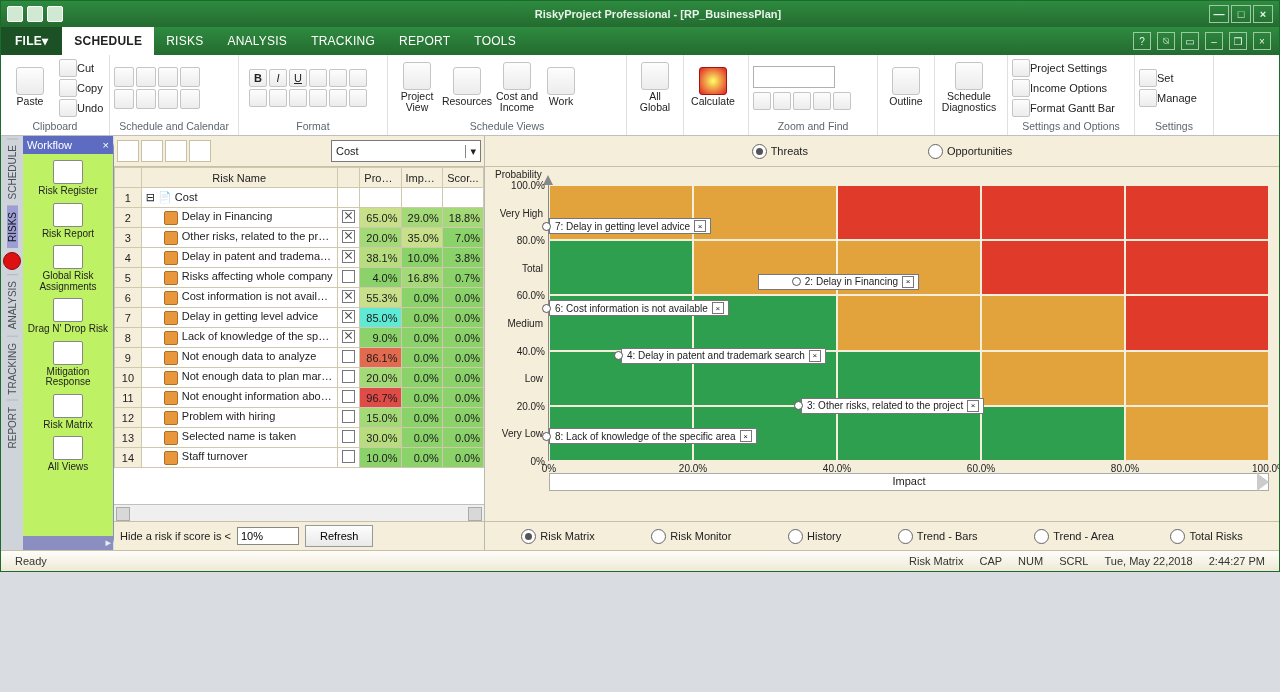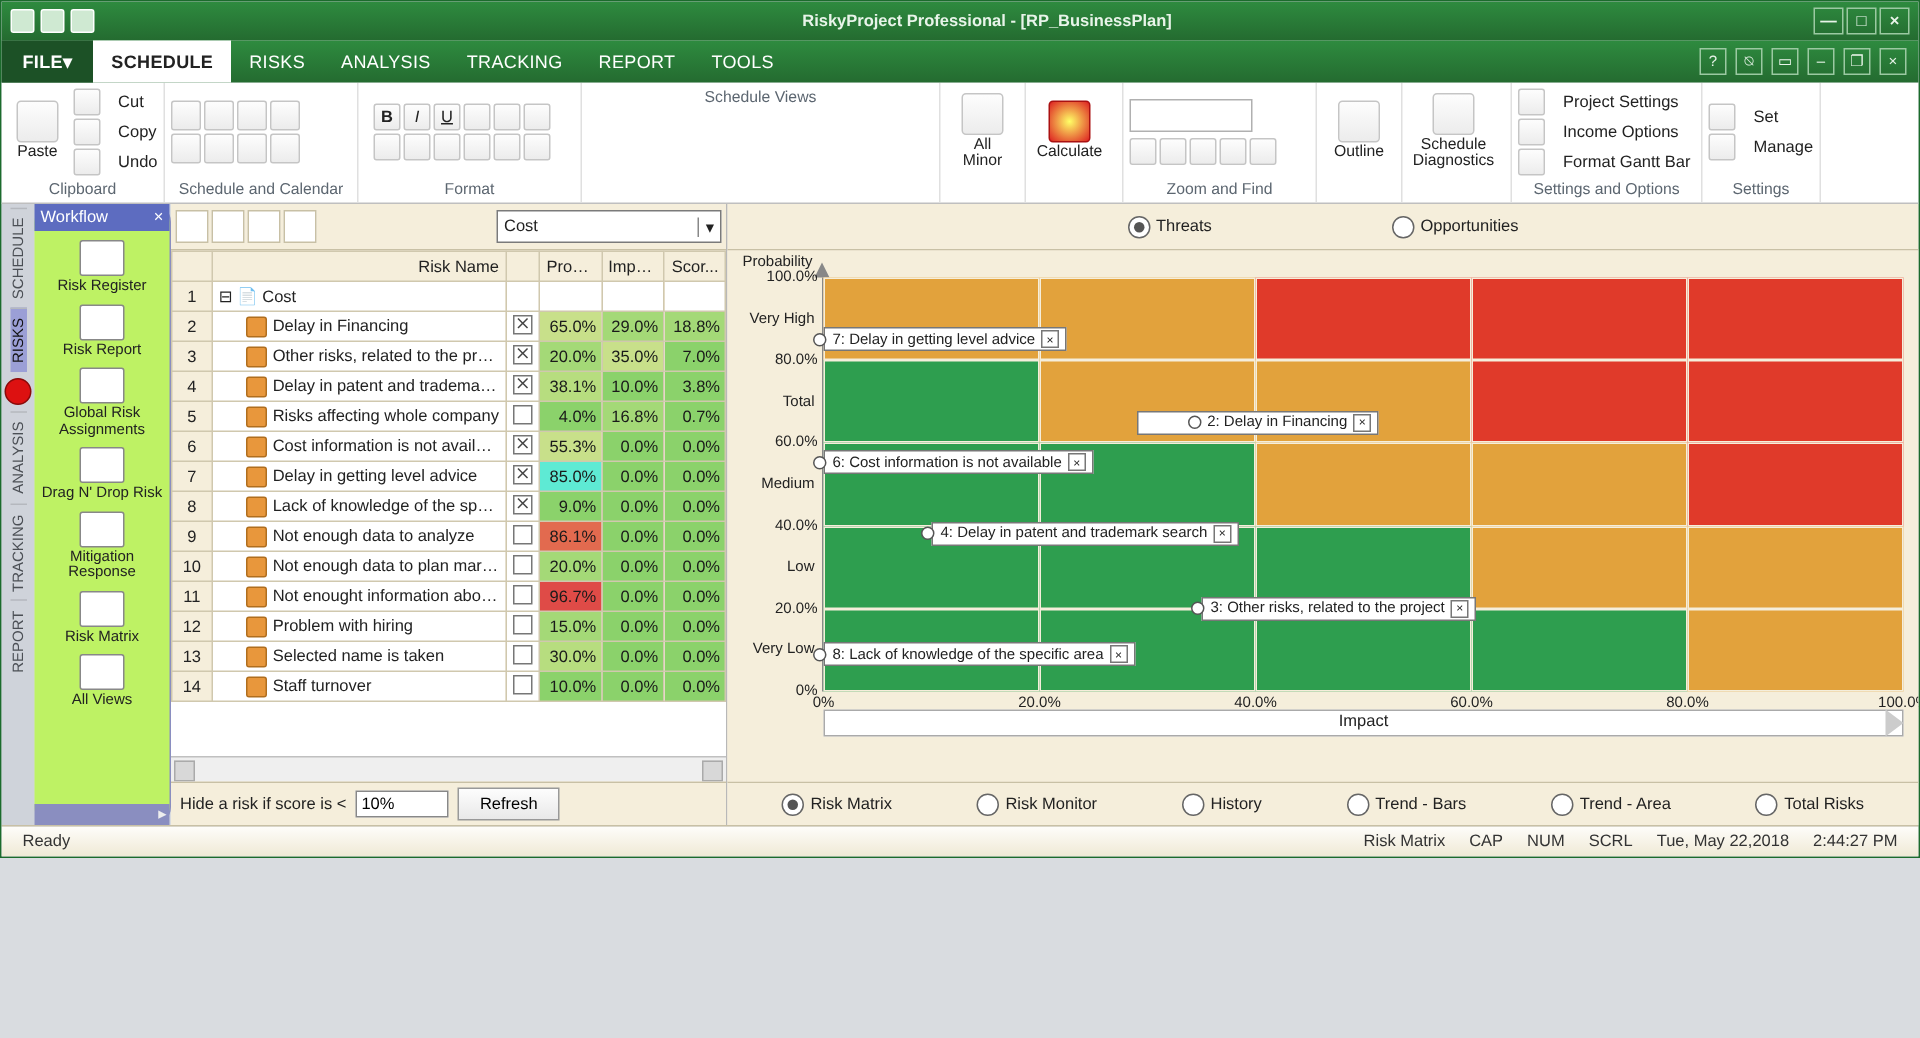--- a/index.html
+++ b/index.html
@@ -17,21 +17,21 @@
 .menubar .right-icons{margin-left:auto;display:flex;align-items:center;gap:6px;padding-right:8px;color:#e8f4e9;}
 .menubar .right-icons span{width:16px;height:16px;display:inline-flex;align-items:center;justify-content:center;border:1px solid #9bc9a2;font-size:10px;}
 .ribbon{height:80px;background:#fff;border-bottom:1px solid #bfbfbf;display:flex;}
 .ribbon .group{border-right:1px solid #e0e0e0;display:flex;flex-direction:column;justify-content:space-between;padding:2px 4px 0 4px;}
 .ribbon .group .body{flex:1;display:flex;align-items:center;gap:4px;}
 .ribbon .group .label{text-align:center;font-size:10.5px;color:#5c6670;padding:2px 0 3px;}
 .big-vstack{display:flex;flex-direction:column;align-items:center;justify-content:center;gap:1px;width:50px;cursor:pointer;}
 .big-vstack .ico{width:26px;height:26px;border:1px solid #c5c5c5;border-radius:3px;background:linear-gradient(#fdfdfd,#ececec);}
 .big-vstack .cap{font-size:10.5px;text-align:center;line-height:1.05;white-space:pre-line;}
 .mini-col{display:flex;flex-direction:column;gap:2px;justify-content:center;}
-.mini-row{display:flex;align-items:center;gap:12px;cursor:pointer;font-size:11px;}
+.mini-row{display:flex;align-items:center;gap:0;cursor:pointer;font-size:11px;}
 .mini-ico{width:16px;height:16px;border:1px solid #c5c5c5;border-radius:2px;background:linear-gradient(#fdfdfd,#ececec);}
 .icon-grid{display:grid;grid-template-columns:repeat(4,20px);grid-auto-rows:20px;gap:2px;}
 .icon-grid .mini-ico{width:18px;height:18px;}
 .zoom-search{width:80px;height:20px;border:1px solid #b0b0b0;background:#fff;}
 .ribbon .group.schedule-views .body{gap:0;}
 .workarea{flex:1;display:flex;min-height:0;}
 .vert-tabs{width:22px;background:#cfd3da;display:flex;flex-direction:column;align-items:center;padding-top:2px;}
 .vert-tabs .riskindicator{width:16px;height:16px;background:#d11;border-radius:50%;border:1px solid #8a0a0a;margin:4px 0;}
 .vt{writing-mode:vertical-rl;transform:rotate(180deg);font-size:10px;color:#4b4f55;padding:6px 0;border-bottom:1px solid #b5b8be;cursor:pointer;}
 .vt.active{background:#9b9fd6;color:#111;}
@@ -44,21 +44,21 @@
 .wf-item .cap{font-size:10px;text-align:center;line-height:1.05;}
 .main-split{flex:1;display:flex;min-width:0;}
 .left-pane{width:370px;border-right:1px solid #b8b8b8;display:flex;flex-direction:column;background:#f6efdf;}
 .left-toolbar{height:30px;background:#f5eedb;border-bottom:1px solid #c8c0a5;display:flex;align-items:center;gap:2px;padding:0 3px;}
 .left-toolbar .btn{width:20px;height:20px;border:1px solid #c8c0a5;background:#fff;cursor:pointer;}
 .left-toolbar .combo{margin-left:auto;width:140px;height:20px;border:1px solid #7a7a7a;background:#fff;display:flex;align-items:center;padding:0 4px;justify-content:space-between;cursor:pointer;}
 .left-toolbar .combo .arrow{border-left:1px solid #888;padding-left:4px;}
 .grid-wrap{flex:1;overflow:hidden;display:flex;flex-direction:column;}
 table.riskgrid{border-collapse:collapse;width:100%;table-layout:fixed;font-size:11px;}
 table.riskgrid th,table.riskgrid td{border:1px solid #d0c8ae;height:19px;padding:0 4px;overflow:hidden;white-space:nowrap;text-overflow:ellipsis;}
-table.riskgrid th{background:#f5eedb;font-weight:normal;text-align:right;}
+table.riskgrid th{background:#f5eedb;font-weight:normal;text-align:center;}
 table.riskgrid td{background:#fff;}
 table.riskgrid td.rownum{background:#f5eedb;text-align:center;}
 table.riskgrid td.chk{text-align:center;}
 table.riskgrid td.pc{color:#1a1a1a;text-align:right;padding-right:3px;}
 .chkbox{display:inline-block;width:11px;height:11px;border:1px solid #777;position:relative;}
 .chkbox.x::before,.chkbox.x::after{content:"";position:absolute;left:1px;top:4px;width:9px;height:1px;background:#444;}
 .chkbox.x::before{transform:rotate(45deg);}
 .chkbox.x::after{transform:rotate(-45deg);}
 .ricon{display:inline-block;width:12px;height:12px;background:#e8973c;border:1px solid #b06e1e;border-radius:2px;margin-right:4px;vertical-align:middle;}
 .grid-fill{flex:1;background:#fff;border-top:none;}
@@ -188,28 +188,48 @@
             <div class="mini-ico"></div>
             <div class="mini-ico"></div>
           <div class="mini-ico"></div>
             <div class="mini-ico"></div>
             <div class="mini-ico"></div>
         </div>
       </div>
       <div class="label">Format</div>
     </div>
     <div class="group schedule-views" style="width:230px">
+      <div class="body">
+        <div class="big-vstack">
+            <div class="ico"></div>
+            <div class="cap">Project
+View</div>
+          </div>
+        <div class="big-vstack">
+            <div class="ico"></div>
+            <div class="cap">Resources</div>
+          </div>
+        <div class="big-vstack">
+            <div class="ico"></div>
+            <div class="cap">Cost and
+Income</div>
+          </div>
+        <div class="big-vstack" style="width:38px">
+            <div class="ico"></div>
+            <div class="cap">Work</div>
+          </div>
+      </div>
       <div class="label">Schedule Views</div>
     </div>
     <div class="group" style="width:48px">
       <div class="body">
           <div class="big-vstack">
             <div class="ico"></div>
             <div class="cap">All
-Minor</div>
+Global</div>
           </div>
         </div>
       <div class="label">&nbsp;</div>
     </div>
     <div class="group" style="width:56px">
       <div class="body">
           <div class="big-vstack">
             <div class="ico" style="background:radial-gradient(#ff6,#d22);border-color:#a11"></div>
             <div class="cap">Calculate</div>
           </div>

